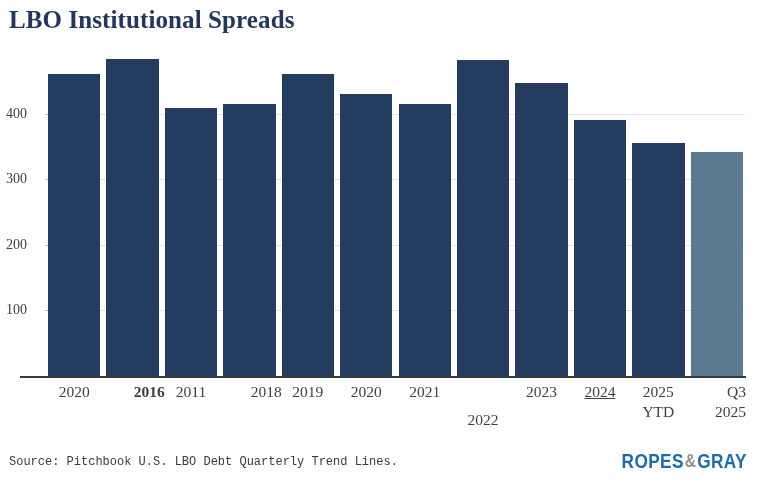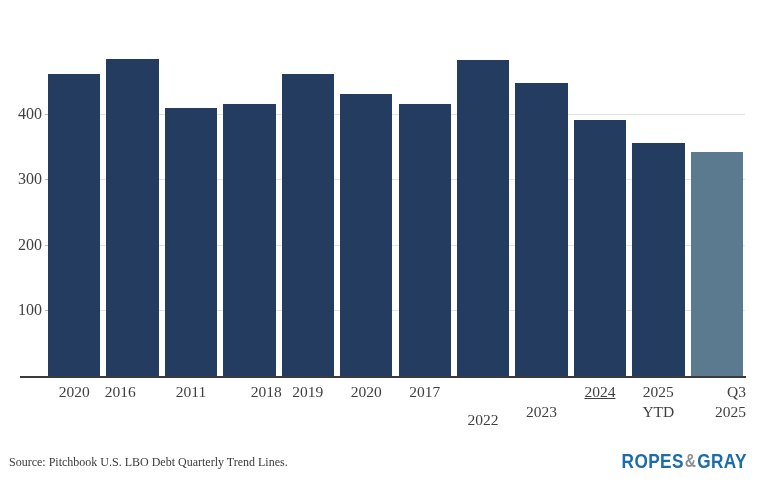--- a/index.html
+++ b/index.html
@@ -47,24 +47,23 @@
   .y-tick {
     position: absolute;
     left: 0px;
     width: 758px;
     height: 0px;
   }
   .y-tick .y-label {
     position: absolute;
     left: 6px;
     width: 36px;
-    text-align: right;
     transform: translateY(-50%);
     font-family: "Liberation Serif", serif;
-    font-size: 16px;
+    font-size: 14px;
     color: #3f3f3f;
     line-height: 1;
   }
   .y-tick .gridline {
     position: absolute;
     left: 45px;
     right: 13px;
     top: 0px;
     height: 1px;
     background: #e3e3e3;
@@ -127,21 +126,21 @@
   }
   .x-label .line2 {
     display: block;
   }
 
   
   #source-note {
     position: absolute;
     left: 9px;
     top: 455px;
-    font-family: Liberation Serif, serif;
+    font-family: Liberation Mono, monospace;
     font-size: 12px;
     color: #3a3a3a;
     white-space: nowrap;
   }
   #logo {
     position: absolute;
     right: 11px;
     top: 449px;
     height: 24px;
     display: flex;
@@ -160,20 +159,21 @@
     color: #8d9094;
     font-size: 19px;
     padding: 0 1px;
   }
 </style>
 </head>
 <body>
 
 <div id="page">
 
+  <div id="chart-title">LBO Institutional Spreads</div>
 
   <div id="plot-area">
     <div id="y-ticks">
         <div class="y-tick" style="top: 262.4px;">
           <div class="y-label">100</div>
           <div class="gridline"></div>
           <div class="tickmark"></div>
         </div>
         <div class="y-tick" style="top: 196.8px;">
           <div class="y-label">200</div>
@@ -227,28 +227,28 @@
         </div>
         <div class="bar-slot" style="left: 645.65px; width: 52.2829px;">
           <div class="bar" title="Q3 2025: 341" style="height: 223.696px; background: rgb(91, 122, 144);"></div>
         </div>
       </div>
     <div id="axis-line"></div>
   </div>
 
   <div id="x-labels">
       <div class="x-label" style="left: 0px; width: 58.4167px;"><span class="line1">2020</span></div>
-      <div class="x-label" style="left: 46px; width: 58.4167px;"><span class="line1">2016</span></div>
+      <div class="x-label" style="left: 75px; width: 58.4167px; font-weight: bold;"><span class="line1">2016</span></div>
       <div class="x-label" style="left: 116.833px; width: 58.4167px;"><span class="line1">2011</span></div>
       <div class="x-label" style="left: 192px; width: 58.4167px;"><span class="line1">2018</span></div>
       <div class="x-label" style="left: 233.667px; width: 58.4167px;"><span class="line1">2019</span></div>
       <div class="x-label" style="left: 292.083px; width: 58.4167px;"><span class="line1">2020</span></div>
-      <div class="x-label" style="left: 350.5px; width: 58.4167px;"><span class="line1">2017</span></div>
+      <div class="x-label" style="left: 350.5px; width: 58.4167px;"><span class="line1">2021</span></div>
       <div class="x-label" style="left: 408.917px; width: 58.4167px; margin-top: 28px;"><span class="line1">2022</span></div>
-      <div class="x-label" style="left: 467.333px; width: 58.4167px; margin-top: 20px;"><span class="line1">2023</span></div>
+      <div class="x-label" style="left: 467.333px; width: 58.4167px;"><span class="line1">2023</span></div>
       <div class="x-label" style="left: 525.75px; width: 58.4167px; text-decoration: underline;"><span class="line1">2024</span></div>
       <div class="x-label" style="left: 584.167px; width: 58.4167px;"><span class="line1">2025</span><span class="line2">YTD</span></div>
       <div class="x-label" style="left: 642.583px; width: 58.4167px; text-align: right;"><span class="line1">Q3</span><span class="line2">2025</span></div>
     </div>
 
   <div id="source-note">Source: Pitchbook U.S. LBO Debt Quarterly Trend Lines.</div>
 
   <div id="logo">
     <span class="word">ROPES</span>
       <span class="amp">&amp;</span>

